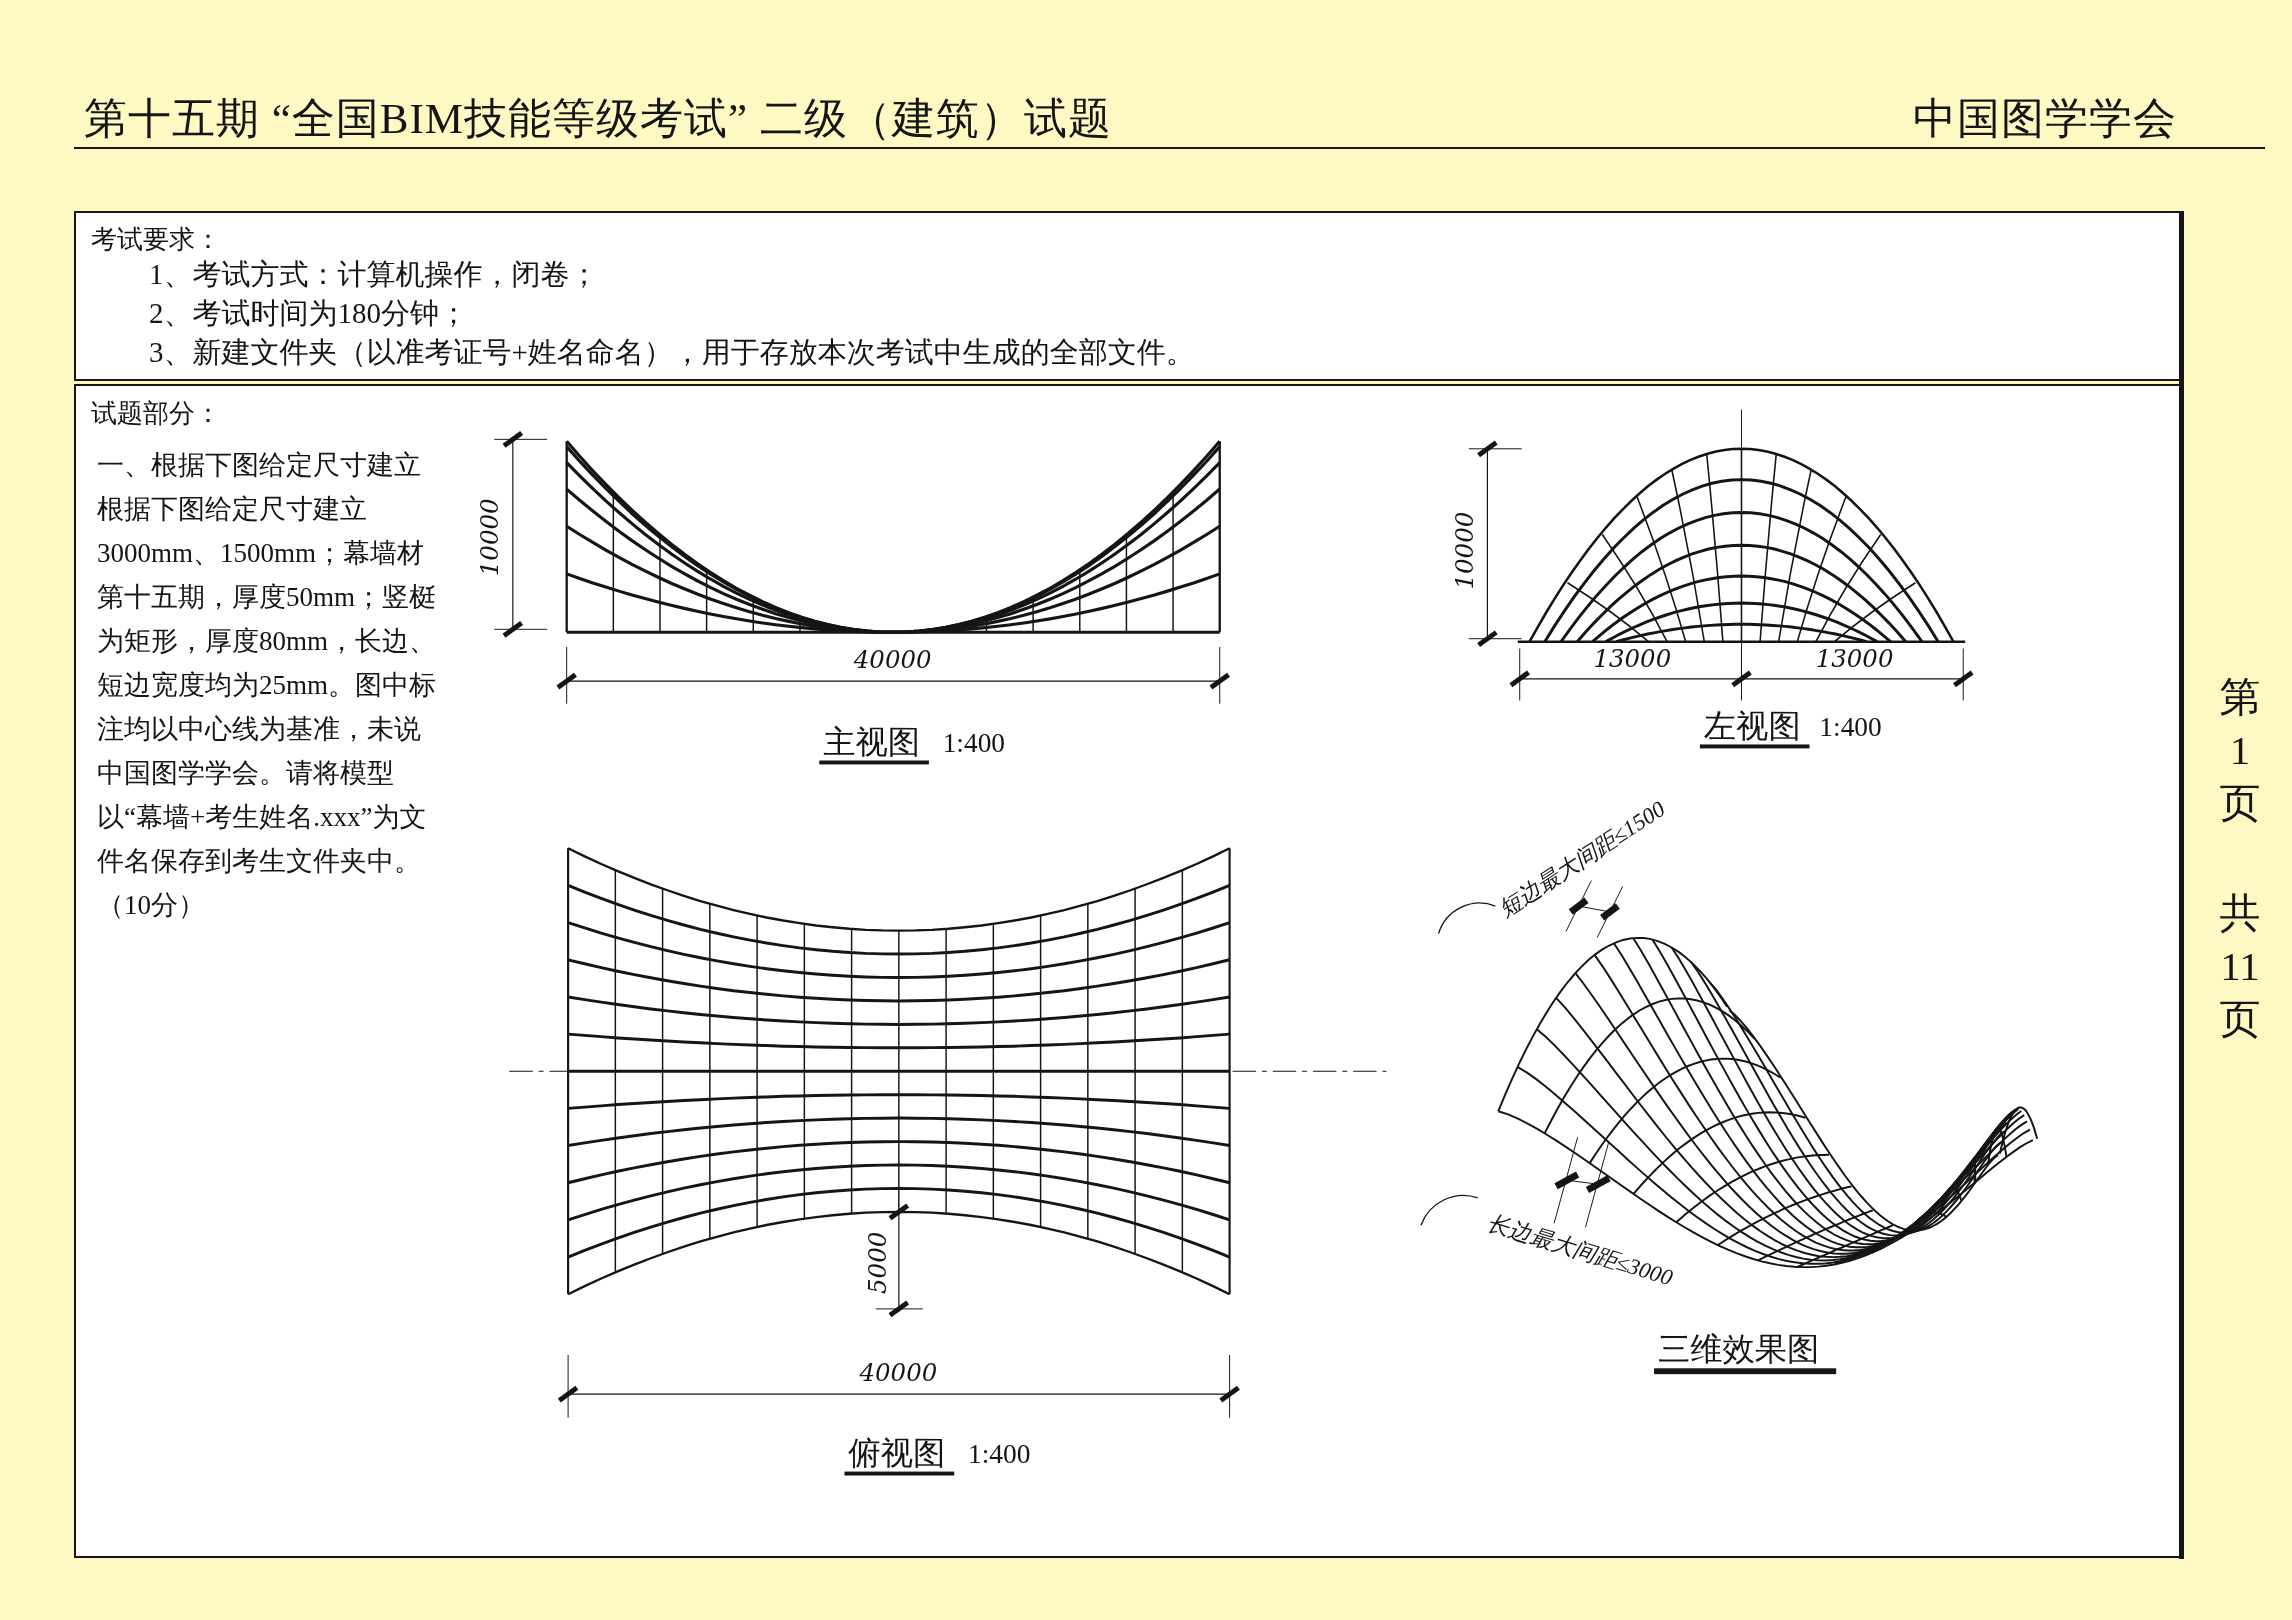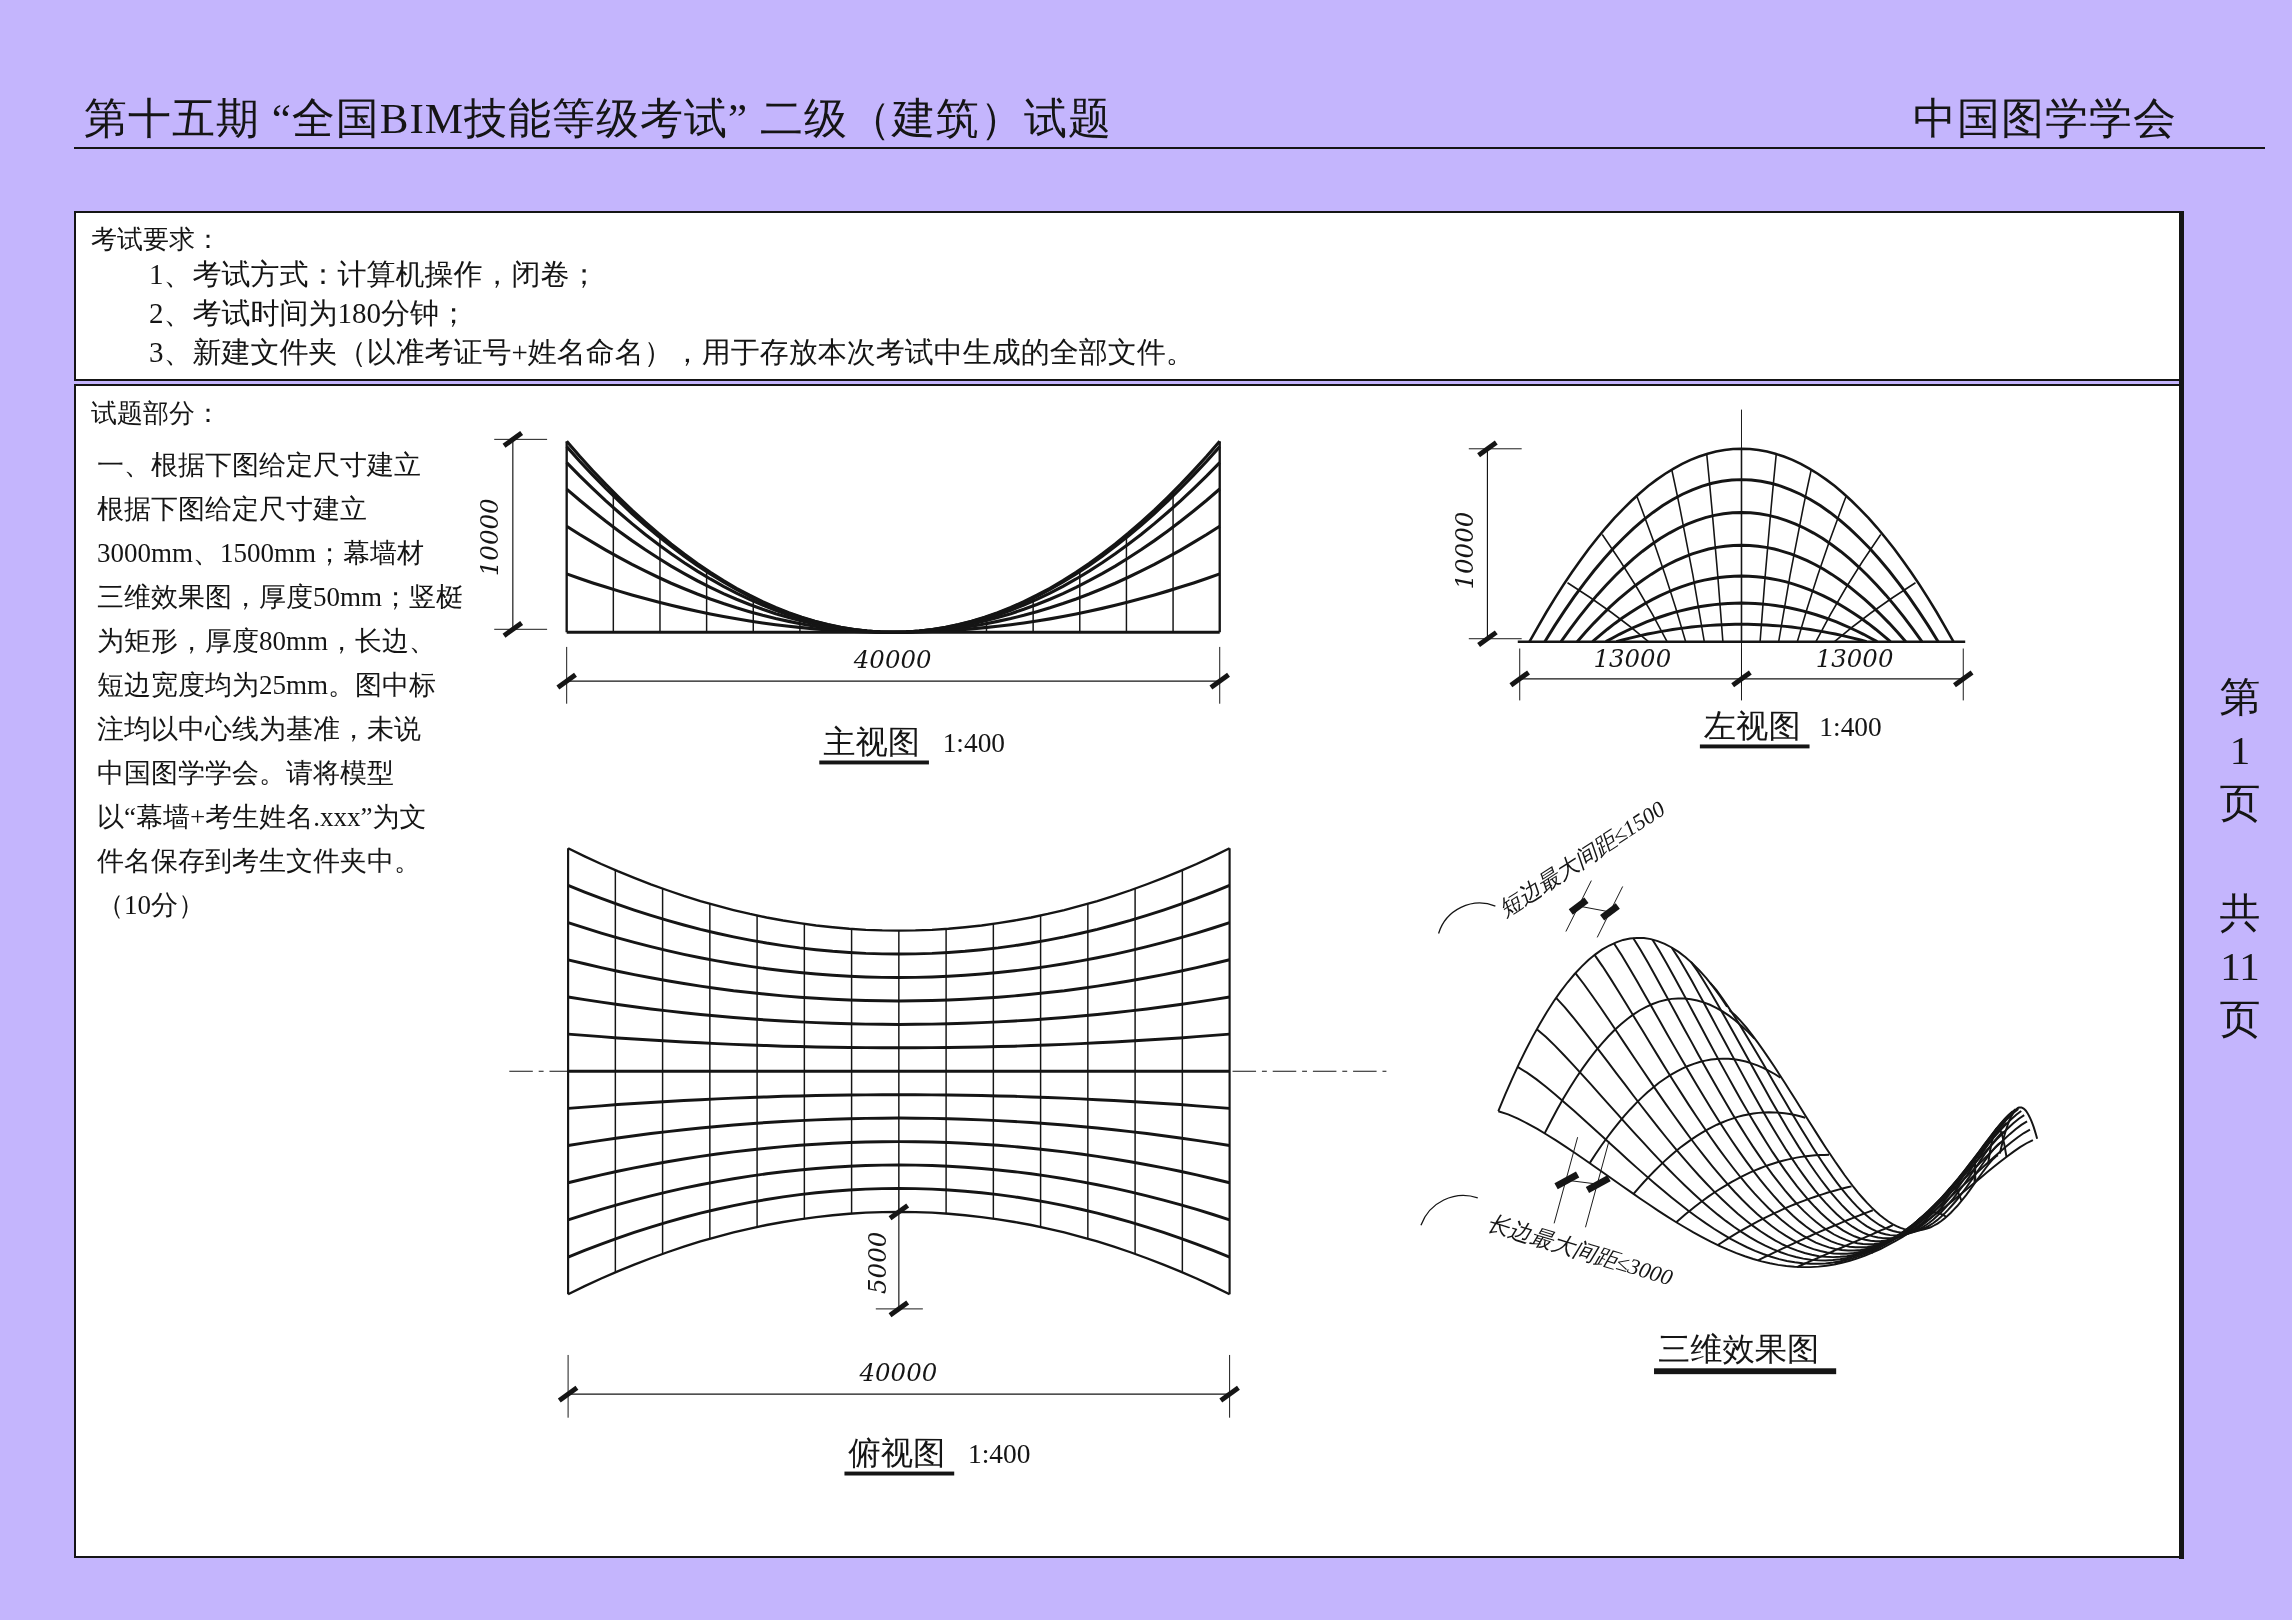--- a/index.html
+++ b/index.html
@@ -1,16 +1,16 @@
 <!DOCTYPE html>
 <html><head>
 <meta charset="utf-8">
 <style>
   html,body{margin:0;padding:0;background:#e8e8e8;}
-  .sheet{position:relative;width:2293px;height:1620px;background:#c4b5fd;
+  .sheet{position:relative;width:2293px;height:1620px;background:#fef9c3;
          font-family:"Liberation Serif","DejaVu Serif",serif;color:#151515;overflow:hidden;}
   .abs{position:absolute;}
   .hdr-title{font-size:43px;letter-spacing:1px;white-space:nowrap;}
   .rule{background:#151515;}
   .box{position:absolute;border:2.9px solid #151515;box-sizing:border-box;background:#fff;}
   .sec-heading{font-size:26px;white-space:nowrap;}
   .req-line{font-size:29px;line-height:39px;white-space:nowrap;}
   .q-line{font-size:27px;line-height:44px;white-space:nowrap;}
   .page-col{display:flex;flex-direction:column;align-items:center;}
   .page-char{font-size:41px;line-height:53px;}
@@ -39,21 +39,21 @@
     <div class="req-line">2、考试时间为180分钟；</div>
     <div class="req-line">3、新建文件夹（以准考证号+姓名命名），用于存放本次考试中生成的全部文件。</div>
   </div>
 
   <div class="box" style="left:74px;top:384px;width:2110px;height:1174px;"></div>
   <div class="abs sec-heading" style="left:91px;top:396px;">试题部分：</div>
   <div class="abs" style="left:97px;top:443px;">
     <div class="q-line">一、根据下图给定尺寸建立</div>
     <div class="q-line">根据下图给定尺寸建立</div>
     <div class="q-line">3000mm、1500mm；幕墙材</div>
-    <div class="q-line">三维效果图，厚度50mm；竖梃</div>
+    <div class="q-line">第十五期，厚度50mm；竖梃</div>
     <div class="q-line">为矩形，厚度80mm，长边、</div>
     <div class="q-line">短边宽度均为25mm。图中标</div>
     <div class="q-line">注均以中心线为基准，未说</div>
     <div class="q-line">中国图学学会。请将模型</div>
     <div class="q-line">以“幕墙+考生姓名.xxx”为文</div>
     <div class="q-line">件名保存到考生文件夹中。</div>
     <div class="q-line">（10分）</div>
   </div>
 
   <svg id="svg-front" style="left:480px;top:363px;" width="892" height="421" viewBox="0 0 910 430">

